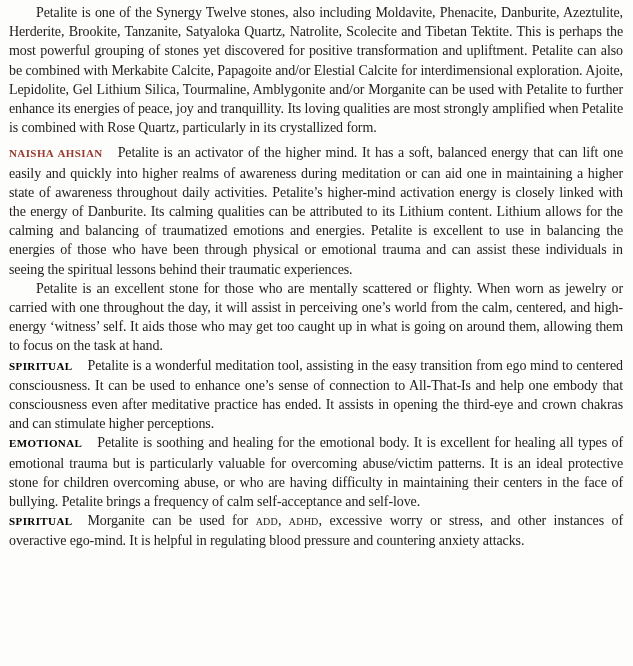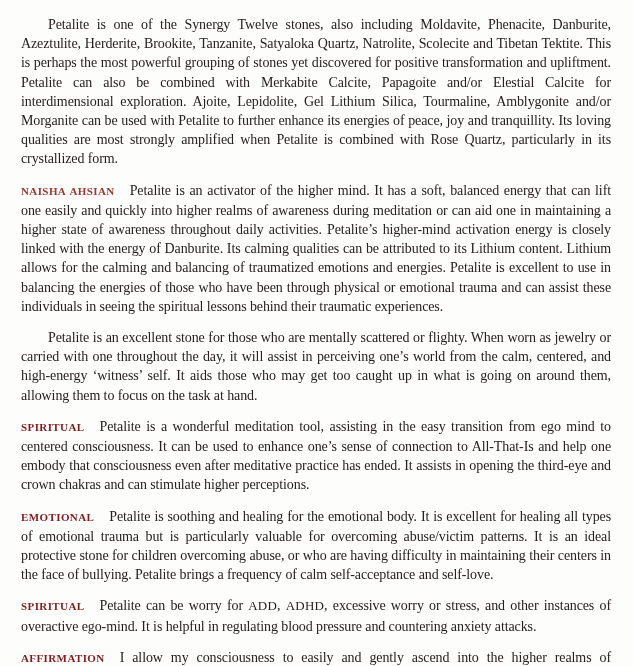--- a/index.html
+++ b/index.html
@@ -18,59 +18,58 @@
     font-family: "Liberation Serif", "DejaVu Serif", serif;
     font-size: 14px;
     line-height: 19.2px;
     letter-spacing: -0.1px;
     color: #262120;
     text-align: justify;
     hyphens: auto;
     -webkit-hyphens: auto;
   }
   p.para {
-    margin: 12px;
+    margin: 0;
     padding: 0;
   }
   p.para.indent {
     text-indent: 27px;
   }
   p.para.author-para {
     margin-top: 6px;
   }
   .h {
     font-weight: bold;
     font-size: 11px;
     letter-spacing: 0.4px;
     margin-right: 15px;
     white-space: nowrap;
   }
   .author-h {
     color: #96392e;
   }
   .sec-h {
-    color: #7f1d1d;
+    color: #000000;
   }
   .sc {
-    font-size: 13px;
+    font-size: 10px;
     letter-spacing: 0.2px;
   }
 </style>
 </head>
 <body>
 
 <div class="page">
 
   <p class="para indent">Petalite is one of the Synergy Twelve stones, also including Moldavite, Phenacite, Danburite, Azeztulite, Herderite, Brookite, Tanzanite, Satyaloka Quartz, Natrolite, Scolecite and Tibetan Tektite. This is perhaps the most powerful grouping of stones yet discovered for positive transformation and upliftment. Petalite can also be combined with Merkabite Calcite, Papagoite and/or Elestial Calcite for interdimensional exploration. Ajoite, Lepidolite, Gel Lithium Silica, Tourmaline, Amblygonite and/or Morganite can be used with Petalite to further enhance its energies of peace, joy and tranquillity. Its loving qualities are most strongly amplified when Petalite is combined with Rose Quartz, particularly in its crystallized form.</p>
 
   <p class="para author-para"><span class="h author-h">NAISHA AHSIAN</span><span>Petalite is an activator of the higher mind. It has a soft, balanced energy that can lift one easily and quickly into higher realms of awareness during meditation or can aid one in maintaining a higher state of awareness throughout daily activities. Petalite’s higher-mind activation energy is closely linked with the energy of Danburite. Its calming qualities can be attributed to its Lithium content. Lithium allows for the calming and balancing of traumatized emotions and energies. Petalite is excellent to use in balancing the energies of those who have been through physical or emotional trauma and can assist these individuals in seeing the spiritual lessons behind their traumatic experiences.</span></p>
 
   <p class="para indent">Petalite is an excellent stone for those who are mentally scattered or flighty. When worn as jewelry or carried with one throughout the day, it will assist in perceiving one’s world from the calm, centered, and high-energy ‘witness’ self. It aids those who may get too caught up in what is going on around them, allowing them to focus on the task at hand.</p>
 
   <p class="para"><span class="h sec-h">SPIRITUAL</span><span>Petalite is a wonderful meditation tool, assisting in the easy transition from ego mind to centered consciousness. It can be used to enhance one’s sense of connection to All-That-Is and help one embody that consciousness even after meditative practice has ended. It assists in opening the third-eye and crown chakras and can stimulate higher perceptions.</span></p>
 
   <p class="para"><span class="h sec-h">EMOTIONAL</span><span>Petalite is soothing and healing for the emotional body. It is excellent for healing all types of emotional trauma but is particularly valuable for overcoming abuse/victim patterns. It is an ideal protective stone for children overcoming abuse, or who are having difficulty in maintaining their centers in the face of bullying. Petalite brings a frequency of calm self-acceptance and self-love.</span></p>
 
-  <p class="para"><span class="h sec-h">SPIRITUAL</span><span>Petalite can be worry for </span><span class="sc">ADD</span><span>, </span><span class="sc">ADHD</span><span>, excessive worry or stress, and other instances of overactive ego-mind. It is helpful in regulating blood pressure and countering anxiety attacks.</span></p>
+  <p class="para"><span class="h sec-h">SPIRITUAL</span><span>Morganite can be used for </span><span class="sc">ADD</span><span>, </span><span class="sc">ADHD</span><span>, excessive worry or stress, and other instances of overactive ego-mind. It is helpful in regulating blood pressure and countering anxiety attacks.</span></p>
 
-  <p class="para"><span class="h sec-h">AFFIRMATION</span><span>I allow my consciousness to easily and gently ascend into the higher realms of awareness.</span></p>
 
 </div>
 
 </body></html>

